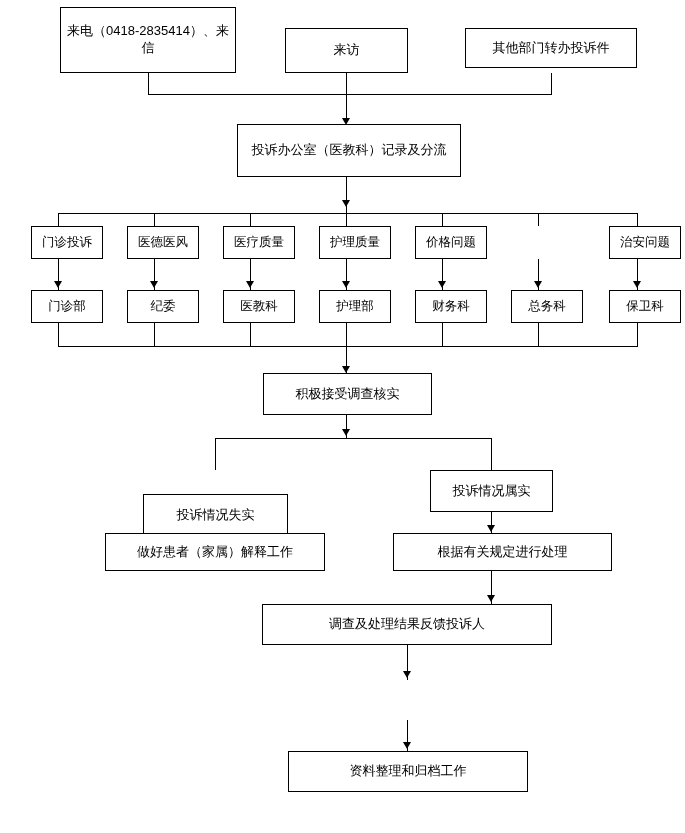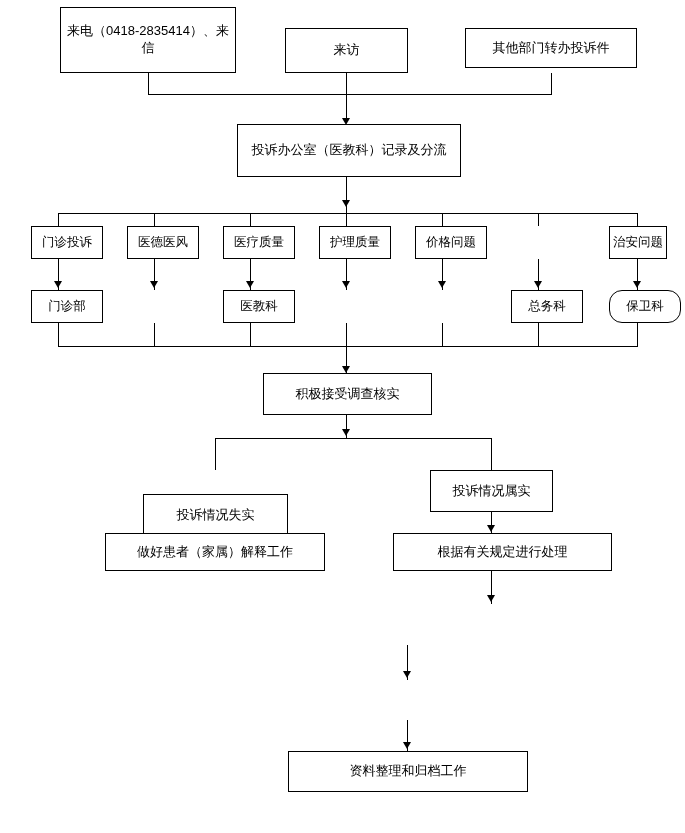--- a/index.html
+++ b/index.html
@@ -90,41 +90,44 @@
   <div class="vline" style="left:346px; top:213px; height:13px;"></div>
   <div class="vline" style="left:442px; top:213px; height:13px;"></div>
   <div class="vline" style="left:538px; top:213px; height:13px;"></div>
   <div class="vline" style="left:637px; top:213px; height:13px;"></div>
 
   <div class="node small" style="left:23px; top:226px; width:72px; height:33px;">门诊投诉</div>
   <div class="node small" style="left:119px; top:226px; width:72px; height:33px;">医德医风</div>
   <div class="node small" style="left:215px; top:226px; width:72px; height:33px;">医疗质量</div>
   <div class="node small" style="left:311px; top:226px; width:72px; height:33px;">护理质量</div>
   <div class="node small" style="left:407px; top:226px; width:72px; height:33px;">价格问题</div>
-  <div class="node small" style="left:601px; top:226px; width:58px; height:33px;">治安问题</div>
+  <div class="node small" style="left:601px; top:226px; width:72px; height:33px;">治安问题</div>
 
   <div class="vline" style="left:58px; top:259px; height:31px;"></div>
   <div class="arrow" style="left:54px; top:281px;"></div>
   <div class="vline" style="left:154px; top:259px; height:31px;"></div>
   <div class="arrow" style="left:150px; top:281px;"></div>
   <div class="vline" style="left:250px; top:259px; height:31px;"></div>
   <div class="arrow" style="left:246px; top:281px;"></div>
   <div class="vline" style="left:346px; top:259px; height:31px;"></div>
   <div class="arrow" style="left:342px; top:281px;"></div>
   <div class="vline" style="left:442px; top:259px; height:31px;"></div>
   <div class="arrow" style="left:438px; top:281px;"></div>
   <div class="vline" style="left:538px; top:259px; height:31px;"></div>
   <div class="arrow" style="left:534px; top:281px;"></div>
   <div class="vline" style="left:637px; top:259px; height:31px;"></div>
   <div class="arrow" style="left:633px; top:281px;"></div>
 
   <div class="node small" style="left:23px; top:290px; width:72px; height:33px;">门诊部</div>
+  <div class="node small" style="left:119px; top:290px; width:72px; height:33px;">纪委</div>
   <div class="node small" style="left:215px; top:290px; width:72px; height:33px;">医教科</div>
+  <div class="node small" style="left:311px; top:290px; width:72px; height:33px;">护理部</div>
+  <div class="node small" style="left:407px; top:290px; width:72px; height:33px;">财务科</div>
   <div class="node small" style="left:503px; top:290px; width:72px; height:33px;">总务科</div>
-  <div class="node small" style="left:601px; top:290px; width:72px; height:33px;border-radius:13px;">保卫科</div>
+  <div class="node small" style="left:601px; top:290px; width:72px; height:33px;">保卫科</div>
 
   <div class="vline" style="left:58px; top:323px; height:23px;"></div>
   <div class="vline" style="left:154px; top:323px; height:23px;"></div>
   <div class="vline" style="left:250px; top:323px; height:23px;"></div>
   <div class="vline" style="left:346px; top:323px; height:23px;"></div>
   <div class="vline" style="left:442px; top:323px; height:23px;"></div>
   <div class="vline" style="left:538px; top:323px; height:23px;"></div>
   <div class="vline" style="left:637px; top:323px; height:23px;"></div>
 
   <div class="hline" style="left:58px; top:346px; width:580px;"></div>
@@ -148,20 +151,21 @@
   <div class="arrow" style="left:211px; top:525px;"></div>
   <div class="vline" style="left:491px; top:512px; height:21px;"></div>
   <div class="arrow" style="left:487px; top:525px;"></div>
 
   <div class="node" style="left:105px; top:533px; width:220px; height:38px;">做好患者（家属）解释工作</div>
   <div class="node" style="left:393px; top:533px; width:219px; height:38px;">根据有关规定进行处理</div>
 
   <div class="vline" style="left:491px; top:571px; height:33px;"></div>
   <div class="arrow" style="left:487px; top:595px;"></div>
 
+  <div class="node" style="left:262px; top:604px; width:290px; height:41px;">调查及处理结果反馈投诉人</div>
 
   <div class="vline" style="left:407px; top:645px; height:35px;"></div>
   <div class="arrow" style="left:403px; top:671px;"></div>
 
 
   <div class="vline" style="left:407px; top:720px; height:31px;"></div>
   <div class="arrow" style="left:403px; top:742px;"></div>
 
   <div class="node" style="left:288px; top:751px; width:240px; height:41px;font-family:Liberation Serif, serif;">资料整理和归档工作</div>
 

